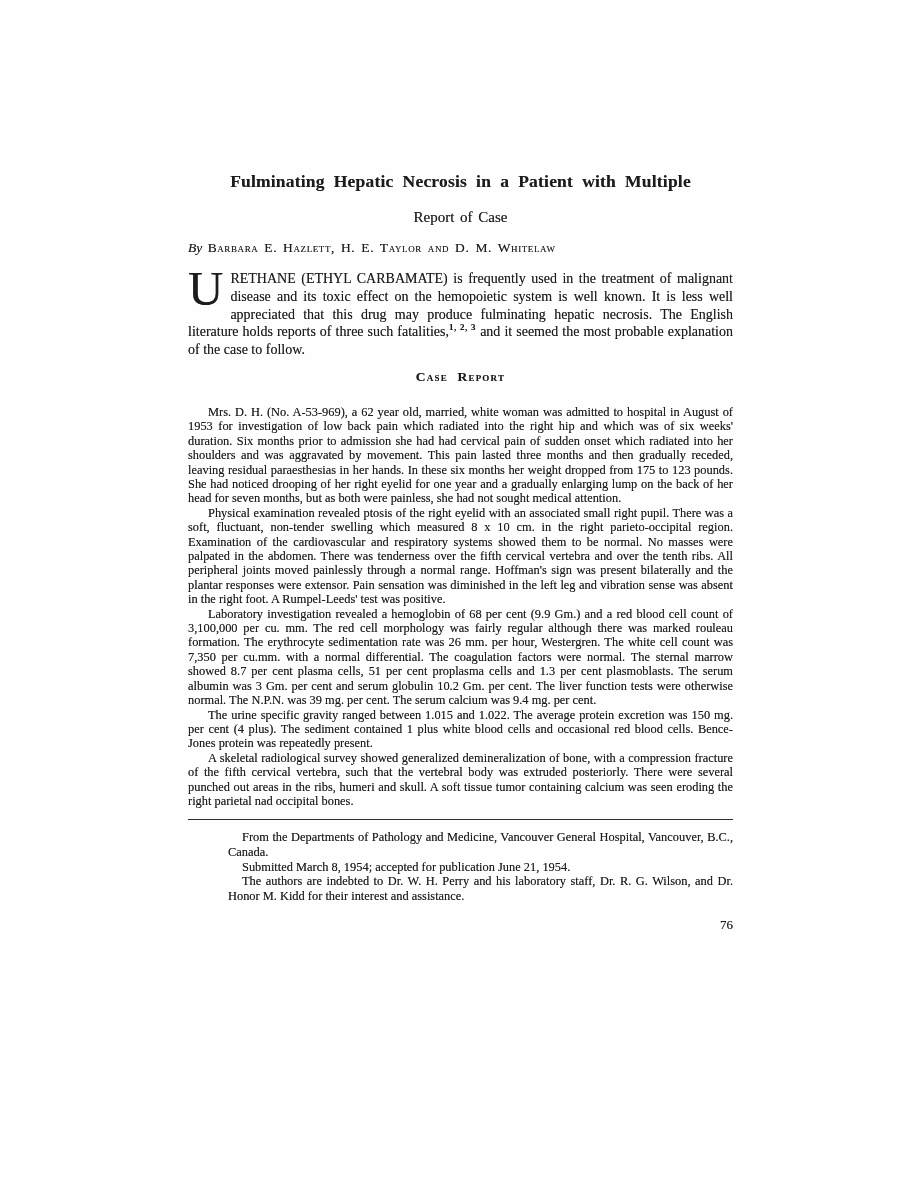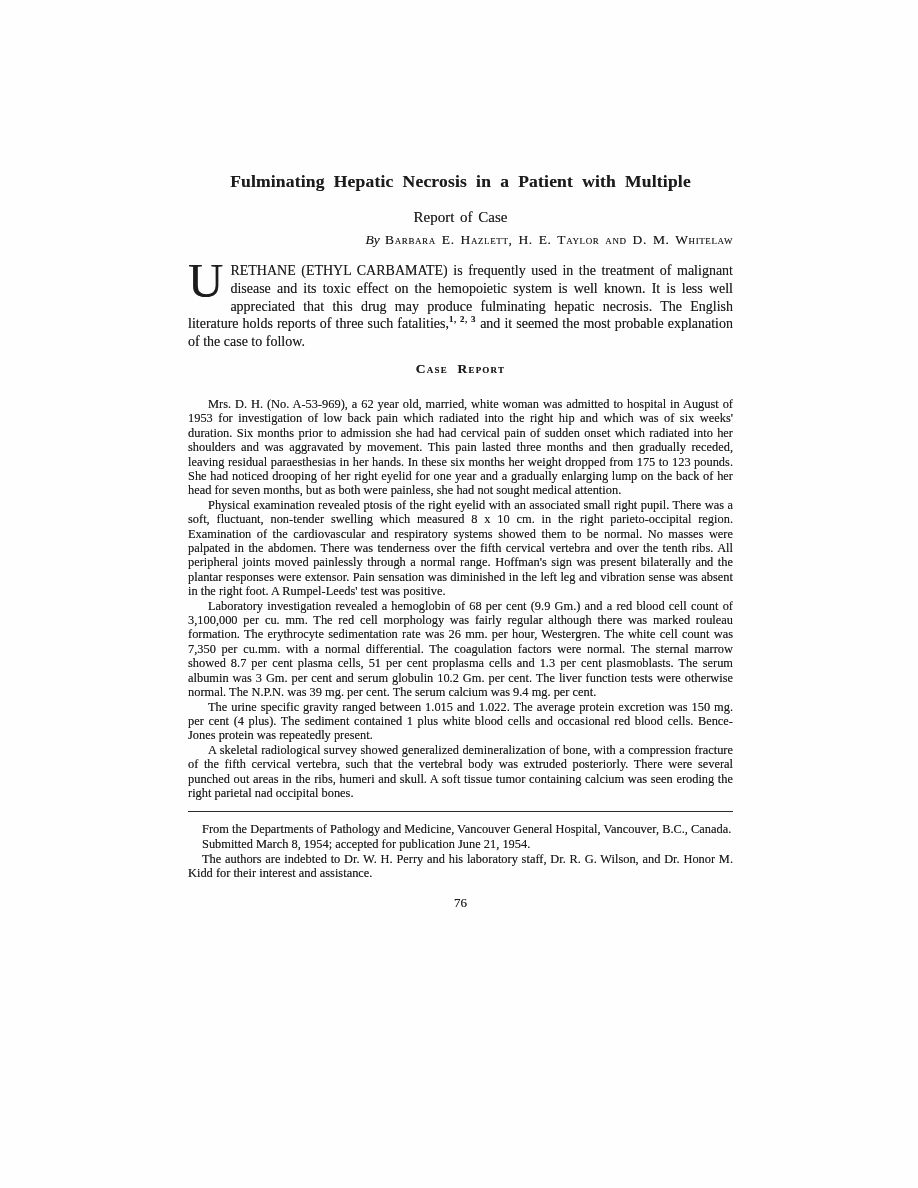--- a/index.html
+++ b/index.html
@@ -31,22 +31,22 @@
   }
   .subtitle {
     margin-top: 11px;
     text-align: center;
     font-size: 15px;
     font-weight: normal;
     line-height: 20px;
     word-spacing: 2px;
   }
   .byline {
-    margin-top: 4px;
-    text-align: right;
+    margin-top: 12px;
+    text-align: left;
     font-size: 13.5px;
     line-height: 18px;
     word-spacing: 2px;
   }
   .byline .by { font-style: italic; }
   .byline .authors { font-variant: small-caps; letter-spacing: 0.6px; }
   .intro {
     margin-top: 13px;
     font-size: 14px;
     line-height: 17.8px;
@@ -83,32 +83,32 @@
     text-align: justify;
     text-indent: 20px;
     hyphens: auto;
     -webkit-hyphens: auto;
   }
   .footnote-rule {
     margin-top: 11px;
     border: none;
     border-top: 1.5px solid #2c2c2c;
   }
-  .footnotes { margin-top: 10px; }
+  .footnotes { margin-top: 10px; margin-left: 40px; }
   .footnotes p {
     font-size: 12.4px;
     line-height: 14.6px;
     text-align: justify;
     text-indent: 14px;
     hyphens: auto;
     -webkit-hyphens: auto;
   }
   .page-number {
     margin-top: 14px;
-    text-align: center;
+    text-align: right;
     font-size: 13px;
     line-height: 16px;
   }
 </style>
 </head>
 <body>
 
 <div class="page">
   <div class="content">
 

